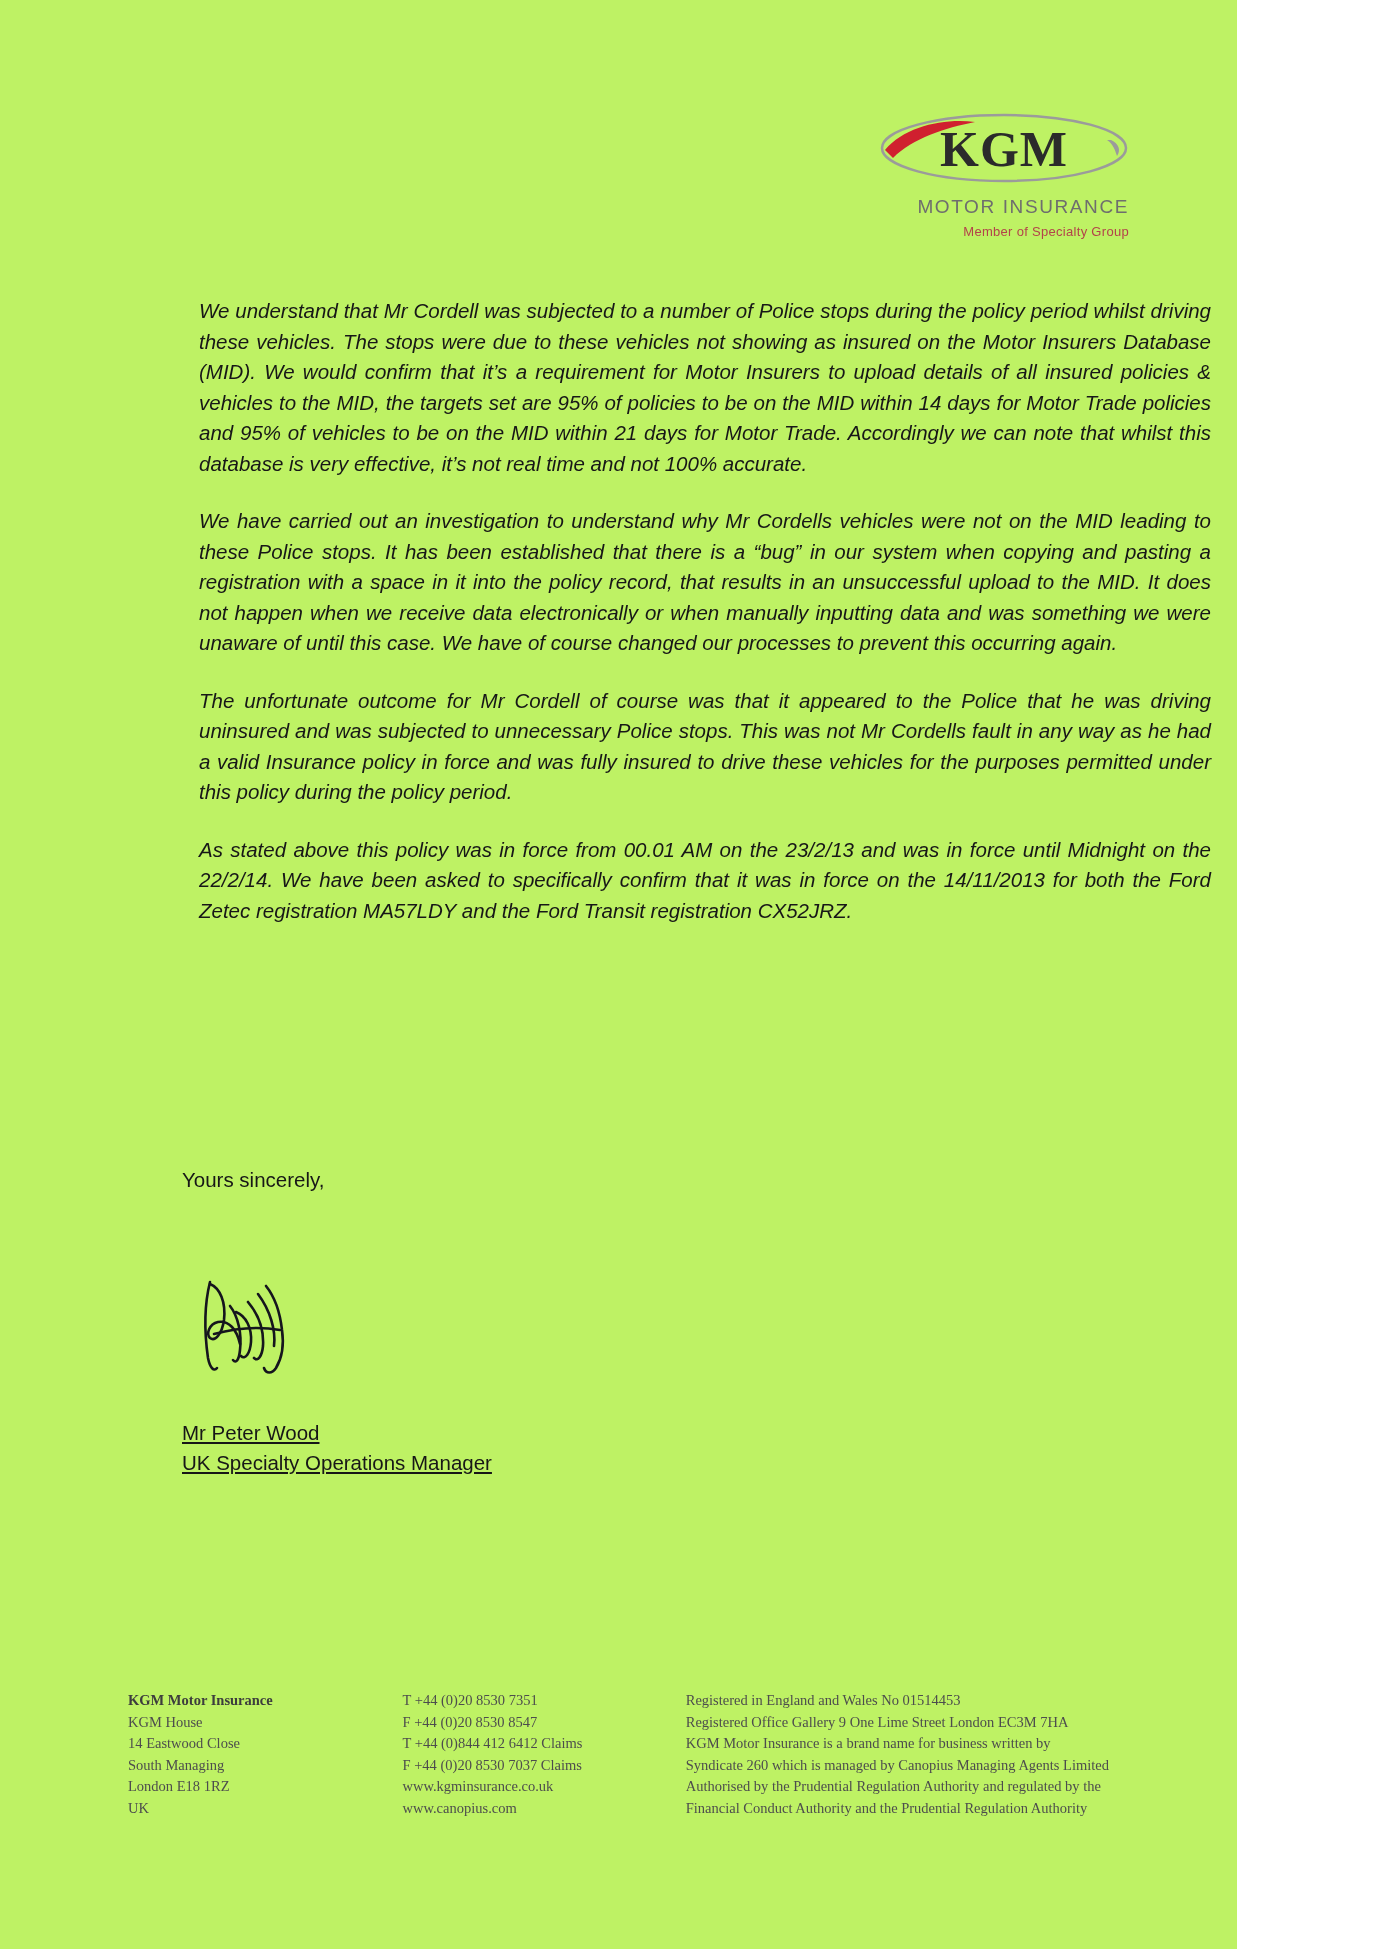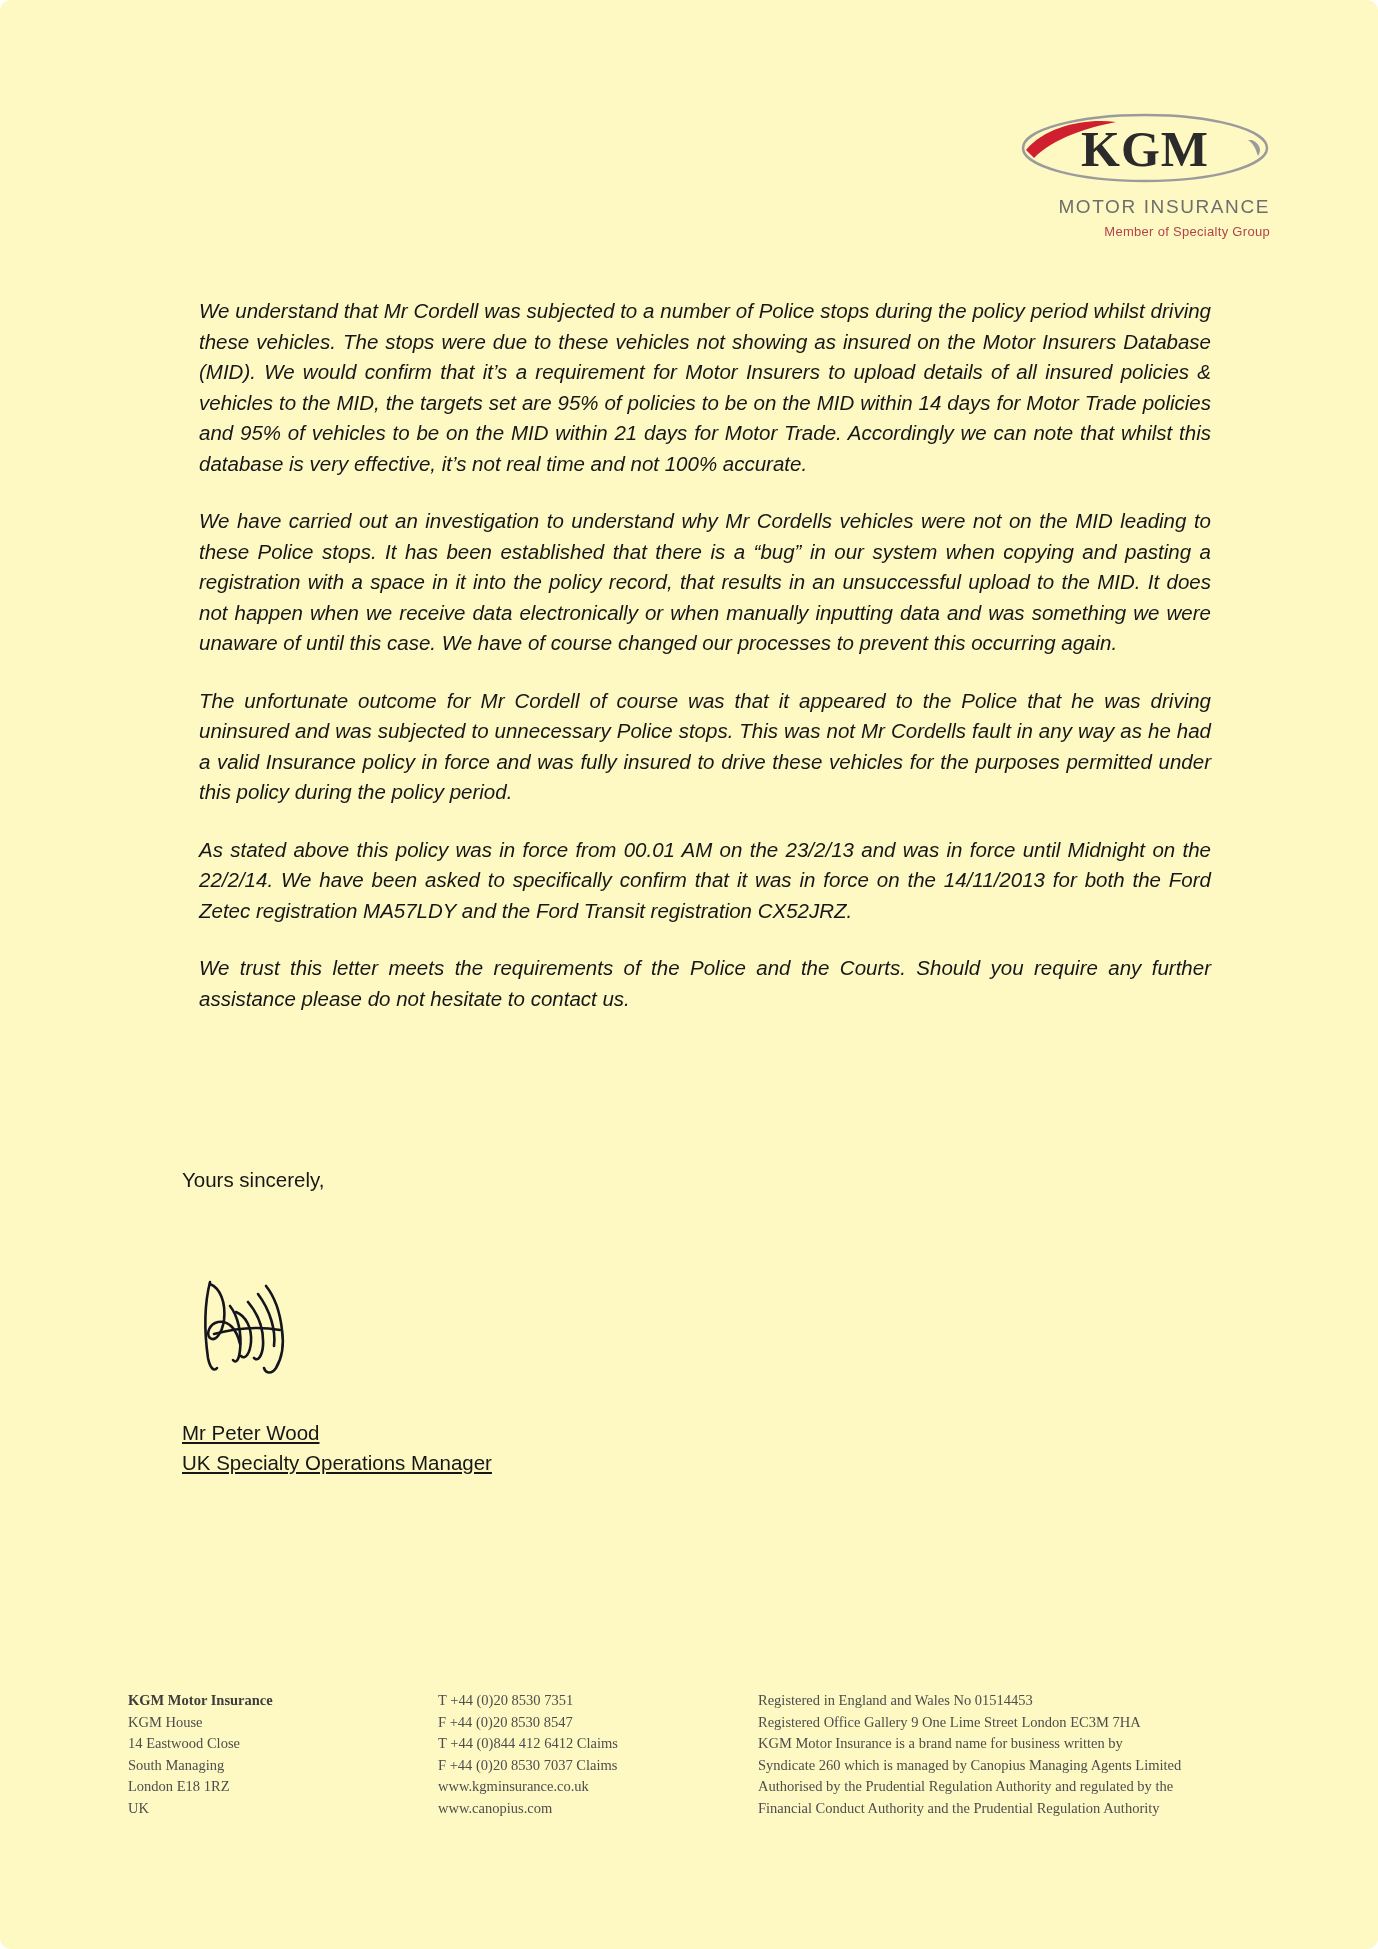--- a/index.html
+++ b/index.html
@@ -2,28 +2,27 @@
 <html><head>
 <meta charset="utf-8">
 <style>
   html, body {
     margin: 0;
     padding: 0;
     background: #ffffff;
   }
   .page {
     position: relative;
-    width: 1378px;
+    width: 1237px;
     height: 1949px;
-    background: #fef9c3;
+    background: #bef264;
     font-family: "Liberation Sans", sans-serif;
     color: #1a1a1a;
     box-sizing: border-box;
     overflow: hidden;
-    border-radius: 11px;
   }
 
   
   .letterhead {
     position: absolute;
     top: 110px;
     right: 108px;
     width: 280px;
     text-align: right;
   }
@@ -131,21 +130,20 @@
     </div>
     <div class="logo-sub">MOTOR INSURANCE</div>
     <div class="logo-member">Member of Specialty Group</div>
   </div>
 
   <div class="body-copy">
     <p class="para">We understand that Mr Cordell was subjected to a number of Police stops during the policy period whilst driving these vehicles. The stops were due to these vehicles not showing as insured on the Motor Insurers Database (MID). We would confirm that it’s a requirement for Motor Insurers to upload details of all insured policies &amp; vehicles to the MID, the targets set are 95% of policies to be on the MID within 14 days for Motor Trade policies and 95% of vehicles to be on the MID within 21 days for Motor Trade. Accordingly we can note that whilst this database is very effective, it’s not real time and not 100% accurate.</p>
     <p class="para">We have carried out an investigation to understand why Mr Cordells vehicles were not on the MID leading to these Police stops. It has been established that there is a “bug” in our system when copying and pasting a registration with a space in it into the policy record, that results in an unsuccessful upload to the MID. It does not happen when we receive data electronically or when manually inputting data and was something we were unaware of until this case. We have of course changed our processes to prevent this occurring again.</p>
     <p class="para">The unfortunate outcome for Mr Cordell of course was that it appeared to the Police that he was driving uninsured and was subjected to unnecessary Police stops. This was not Mr Cordells fault in any way as he had a valid Insurance policy in force and was fully insured to drive these vehicles for the purposes permitted under this policy during the policy period.</p>
     <p class="para">As stated above this policy was in force from 00.01 AM on the 23/2/13 and was in force until Midnight on the 22/2/14. We have been asked to specifically confirm that it was in force on the 14/11/2013 for both the Ford Zetec registration MA57LDY and the Ford Transit registration CX52JRZ.</p>
-    <p class="para">We trust this letter meets the requirements of the Police and the Courts. Should you require any further assistance please do not hesitate to contact us.</p>
   </div>
 
   <div class="closing">Yours sincerely,</div>
 
   <svg class="signature" viewBox="0 0 130 110">
     <g fill="none" stroke="#15151d" stroke-width="2.6" stroke-linecap="round" stroke-linejoin="round">
       <path d="M14 10 C 9 30, 8 58, 12 86 C 14 96, 18 100, 21 96"></path>
       <path d="M14 12 C 24 16, 30 30, 28 48 C 26 62, 19 70, 14 66 C 10 62, 13 52, 22 50 C 33 48, 41 58, 44 72"></path>
       <path d="M34 34 C 42 44, 46 62, 44 78 C 43 88, 40 92, 37 88"></path>
       <path d="M40 40 C 50 44, 56 56, 55 70 C 54 82, 49 88, 45 84"></path>

